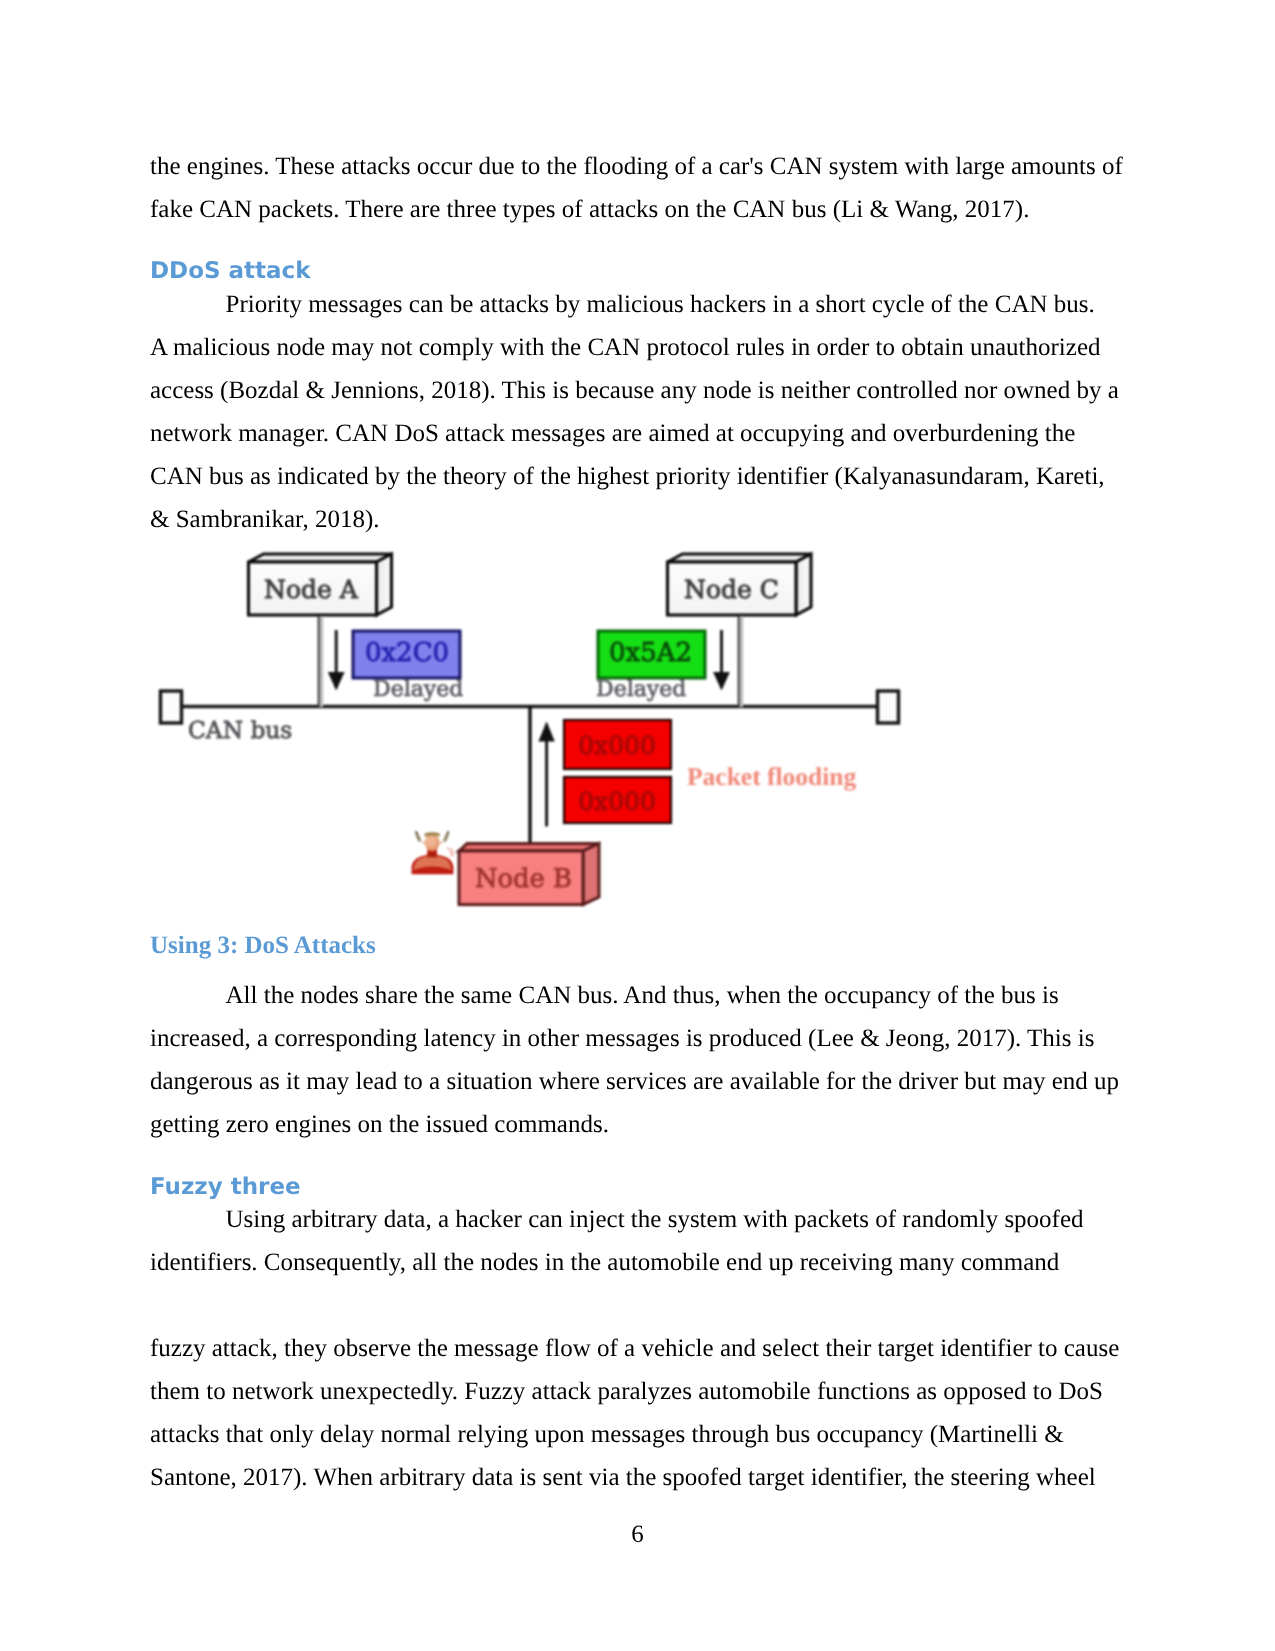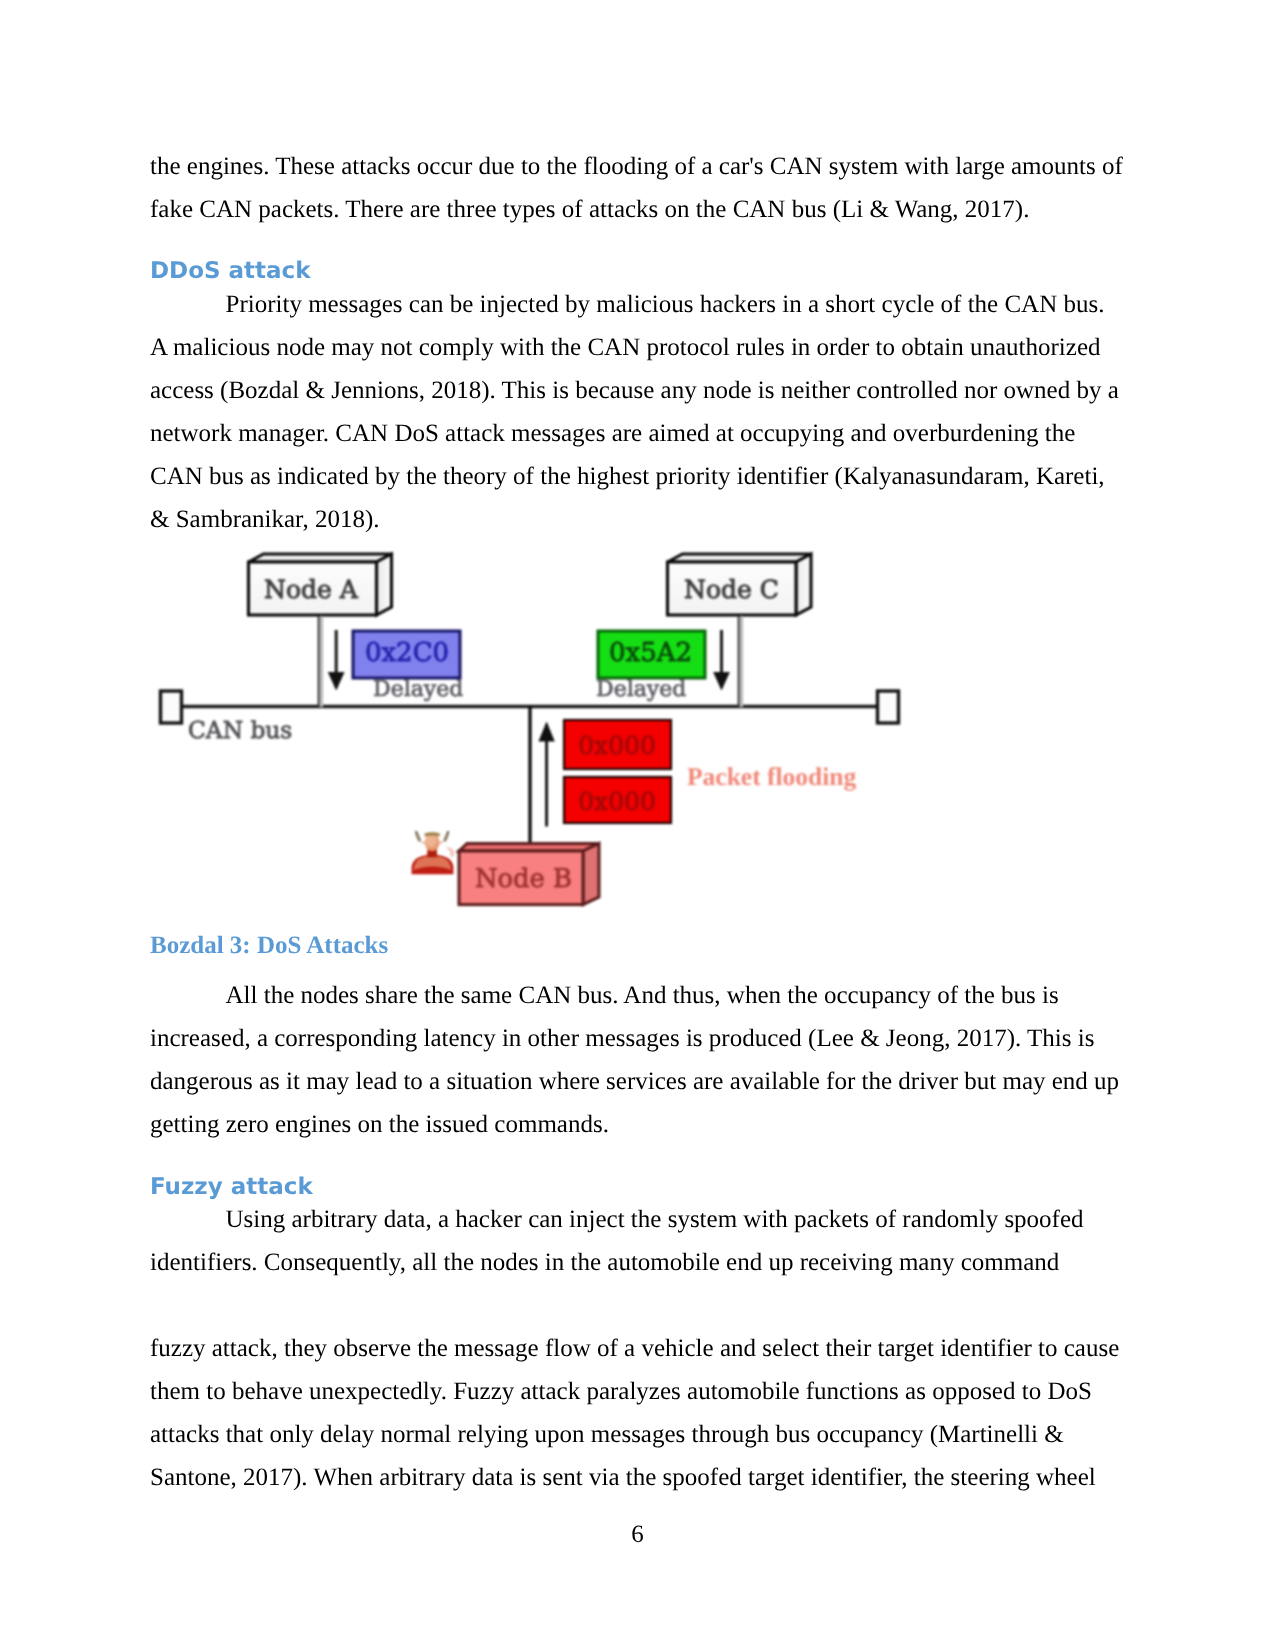--- a/index.html
+++ b/index.html
@@ -60,21 +60,21 @@
 </head>
 <body>
 
 <div class="page">
 
   <div class="line" style="top:154.3px">the engines. These attacks occur due to the flooding of a car's CAN system with large amounts of</div>
   <div class="line" style="top:197.4px">fake CAN packets. There are three types of attacks on the CAN bus (Li &amp; Wang, 2017).</div>
 
   <div class="heading" style="top:260px">DDoS attack</div>
 
-  <div class="line indented" style="top:291.8px">Priority messages can be injected by malicious hackers in a short cycle of the CAN bus.</div>
+  <div class="line indented" style="top:291.8px">Priority messages can be attacks by malicious hackers in a short cycle of the CAN bus.</div>
   <div class="line" style="top:334.9px">A malicious node may not comply with the CAN protocol rules in order to obtain unauthorized</div>
   <div class="line" style="top:378.0px">access (Bozdal &amp; Jennions, 2018). This is because any node is neither controlled nor owned by a</div>
   <div class="line" style="top:421.0px">network manager. CAN DoS attack messages are aimed at occupying and overburdening the</div>
   <div class="line" style="top:464.1px">CAN bus as indicated by the theory of the highest priority identifier (Kalyanasundaram, Kareti,</div>
   <div class="line" style="top:507.2px">&amp; Sambranikar, 2018).</div>
 
   <div id="figure">
     <svg id="figsvg" width="770" height="400" viewBox="150 525 770 400" xmlns="http://www.w3.org/2000/svg">
       <defs>
         <linearGradient id="gFace" x1="0" y1="0" x2="0" y2="1">
@@ -151,31 +151,31 @@
       <text x="264" y="598" font-family="DejaVu Serif, serif" font-size="25" fill="#3c3c3c" stroke="#3c3c3c" stroke-width="0.9" paint-order="stroke">Node A</text>
       <text x="684" y="598" font-family="DejaVu Serif, serif" font-size="25" fill="#3c3c3c" stroke="#3c3c3c" stroke-width="0.9" paint-order="stroke">Node C</text>
       <text x="475" y="887" font-family="DejaVu Serif, serif" font-size="25.8" fill="#a03530" stroke="#a03530" stroke-width="0.9" paint-order="stroke">Node B</text>
       <text x="373" y="696" font-family="DejaVu Serif, serif" font-size="22" fill="#5a5a62" stroke="#5a5a62" stroke-width="0.7" paint-order="stroke">Delayed</text>
       <text x="596" y="696" font-family="DejaVu Serif, serif" font-size="22" fill="#5a5a62" stroke="#5a5a62" stroke-width="0.7" paint-order="stroke">Delayed</text>
       <text x="188" y="738" font-family="DejaVu Serif, serif" font-size="23.3" fill="#505055" stroke="#505055" stroke-width="0.8" paint-order="stroke">CAN bus</text>
       <text x="687" y="785" font-family="Liberation Serif, serif" font-size="25.5" font-weight="bold" fill="#f08878">Packet flooding</text>
     </svg>
   </div>
 
-  <div class="figcaption" style="top:932.7px">Bozdal 3: DoS Attacks</div>
+  <div class="figcaption" style="top:932.7px">Using 3: DoS Attacks</div>
 
   <div class="line indented" style="top:982.8px">All the nodes share the same CAN bus. And thus, when the occupancy of the bus is</div>
   <div class="line" style="top:1025.9px">increased, a corresponding latency in other messages is produced (Lee &amp; Jeong, 2017). This is</div>
   <div class="line" style="top:1069.0px">dangerous as it may lead to a situation where services are available for the driver but may end up</div>
   <div class="line" style="top:1112.0px">getting zero engines on the issued commands.</div>
 
-  <div class="heading" style="top:1176px">Fuzzy attack</div>
+  <div class="heading" style="top:1176px">Fuzzy three</div>
 
   <div class="line indented" style="top:1206.6px">Using arbitrary data, a hacker can inject the system with packets of randomly spoofed</div>
   <div class="line" style="top:1249.7px">identifiers. Consequently, all the nodes in the automobile end up receiving many command</div>
   <div class="line" style="top:1335.8px">fuzzy attack, they observe the message flow of a vehicle and select their target identifier to cause</div>
-  <div class="line" style="top:1378.9px">them to behave unexpectedly. Fuzzy attack paralyzes automobile functions as opposed to DoS</div>
+  <div class="line" style="top:1378.9px">them to network unexpectedly. Fuzzy attack paralyzes automobile functions as opposed to DoS</div>
   <div class="line" style="top:1422.0px">attacks that only delay normal relying upon messages through bus occupancy (Martinelli &amp;</div>
   <div class="line" style="top:1465.1px">Santone, 2017). When arbitrary data is sent via the spoofed target identifier, the steering wheel</div>
 
   <div class="pagenum" style="top:1522.0px">6</div>
 
 </div>
 
 </body></html>

